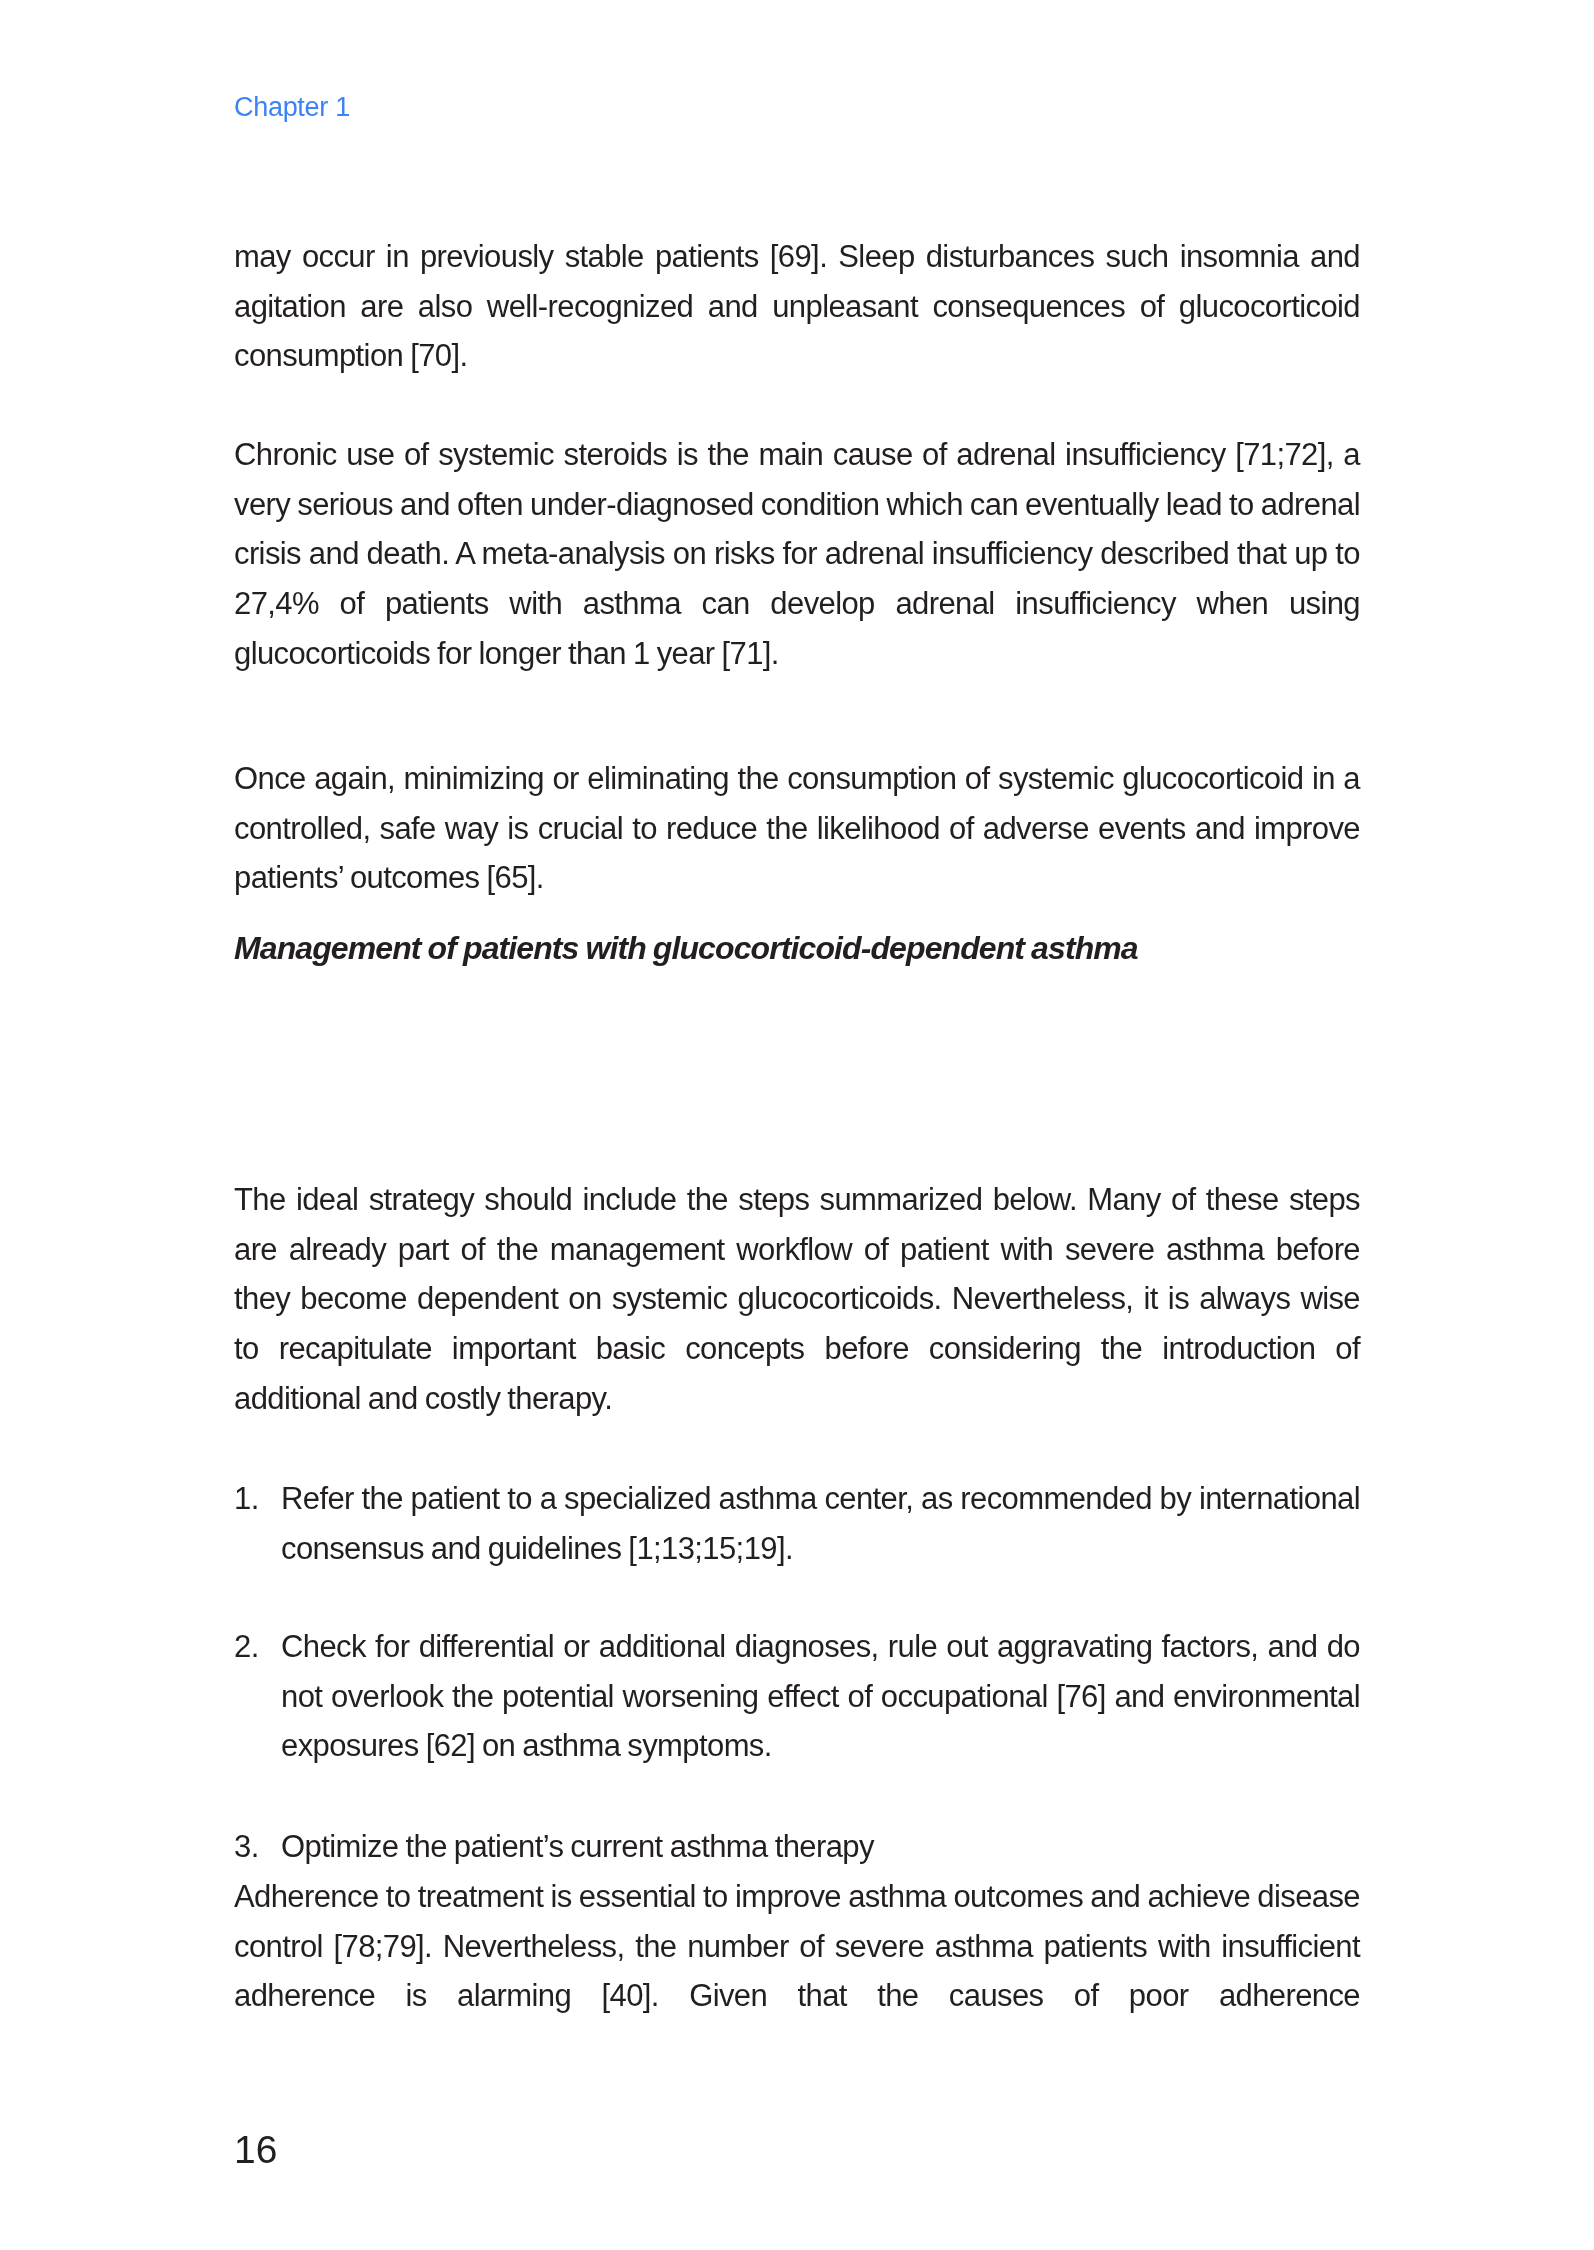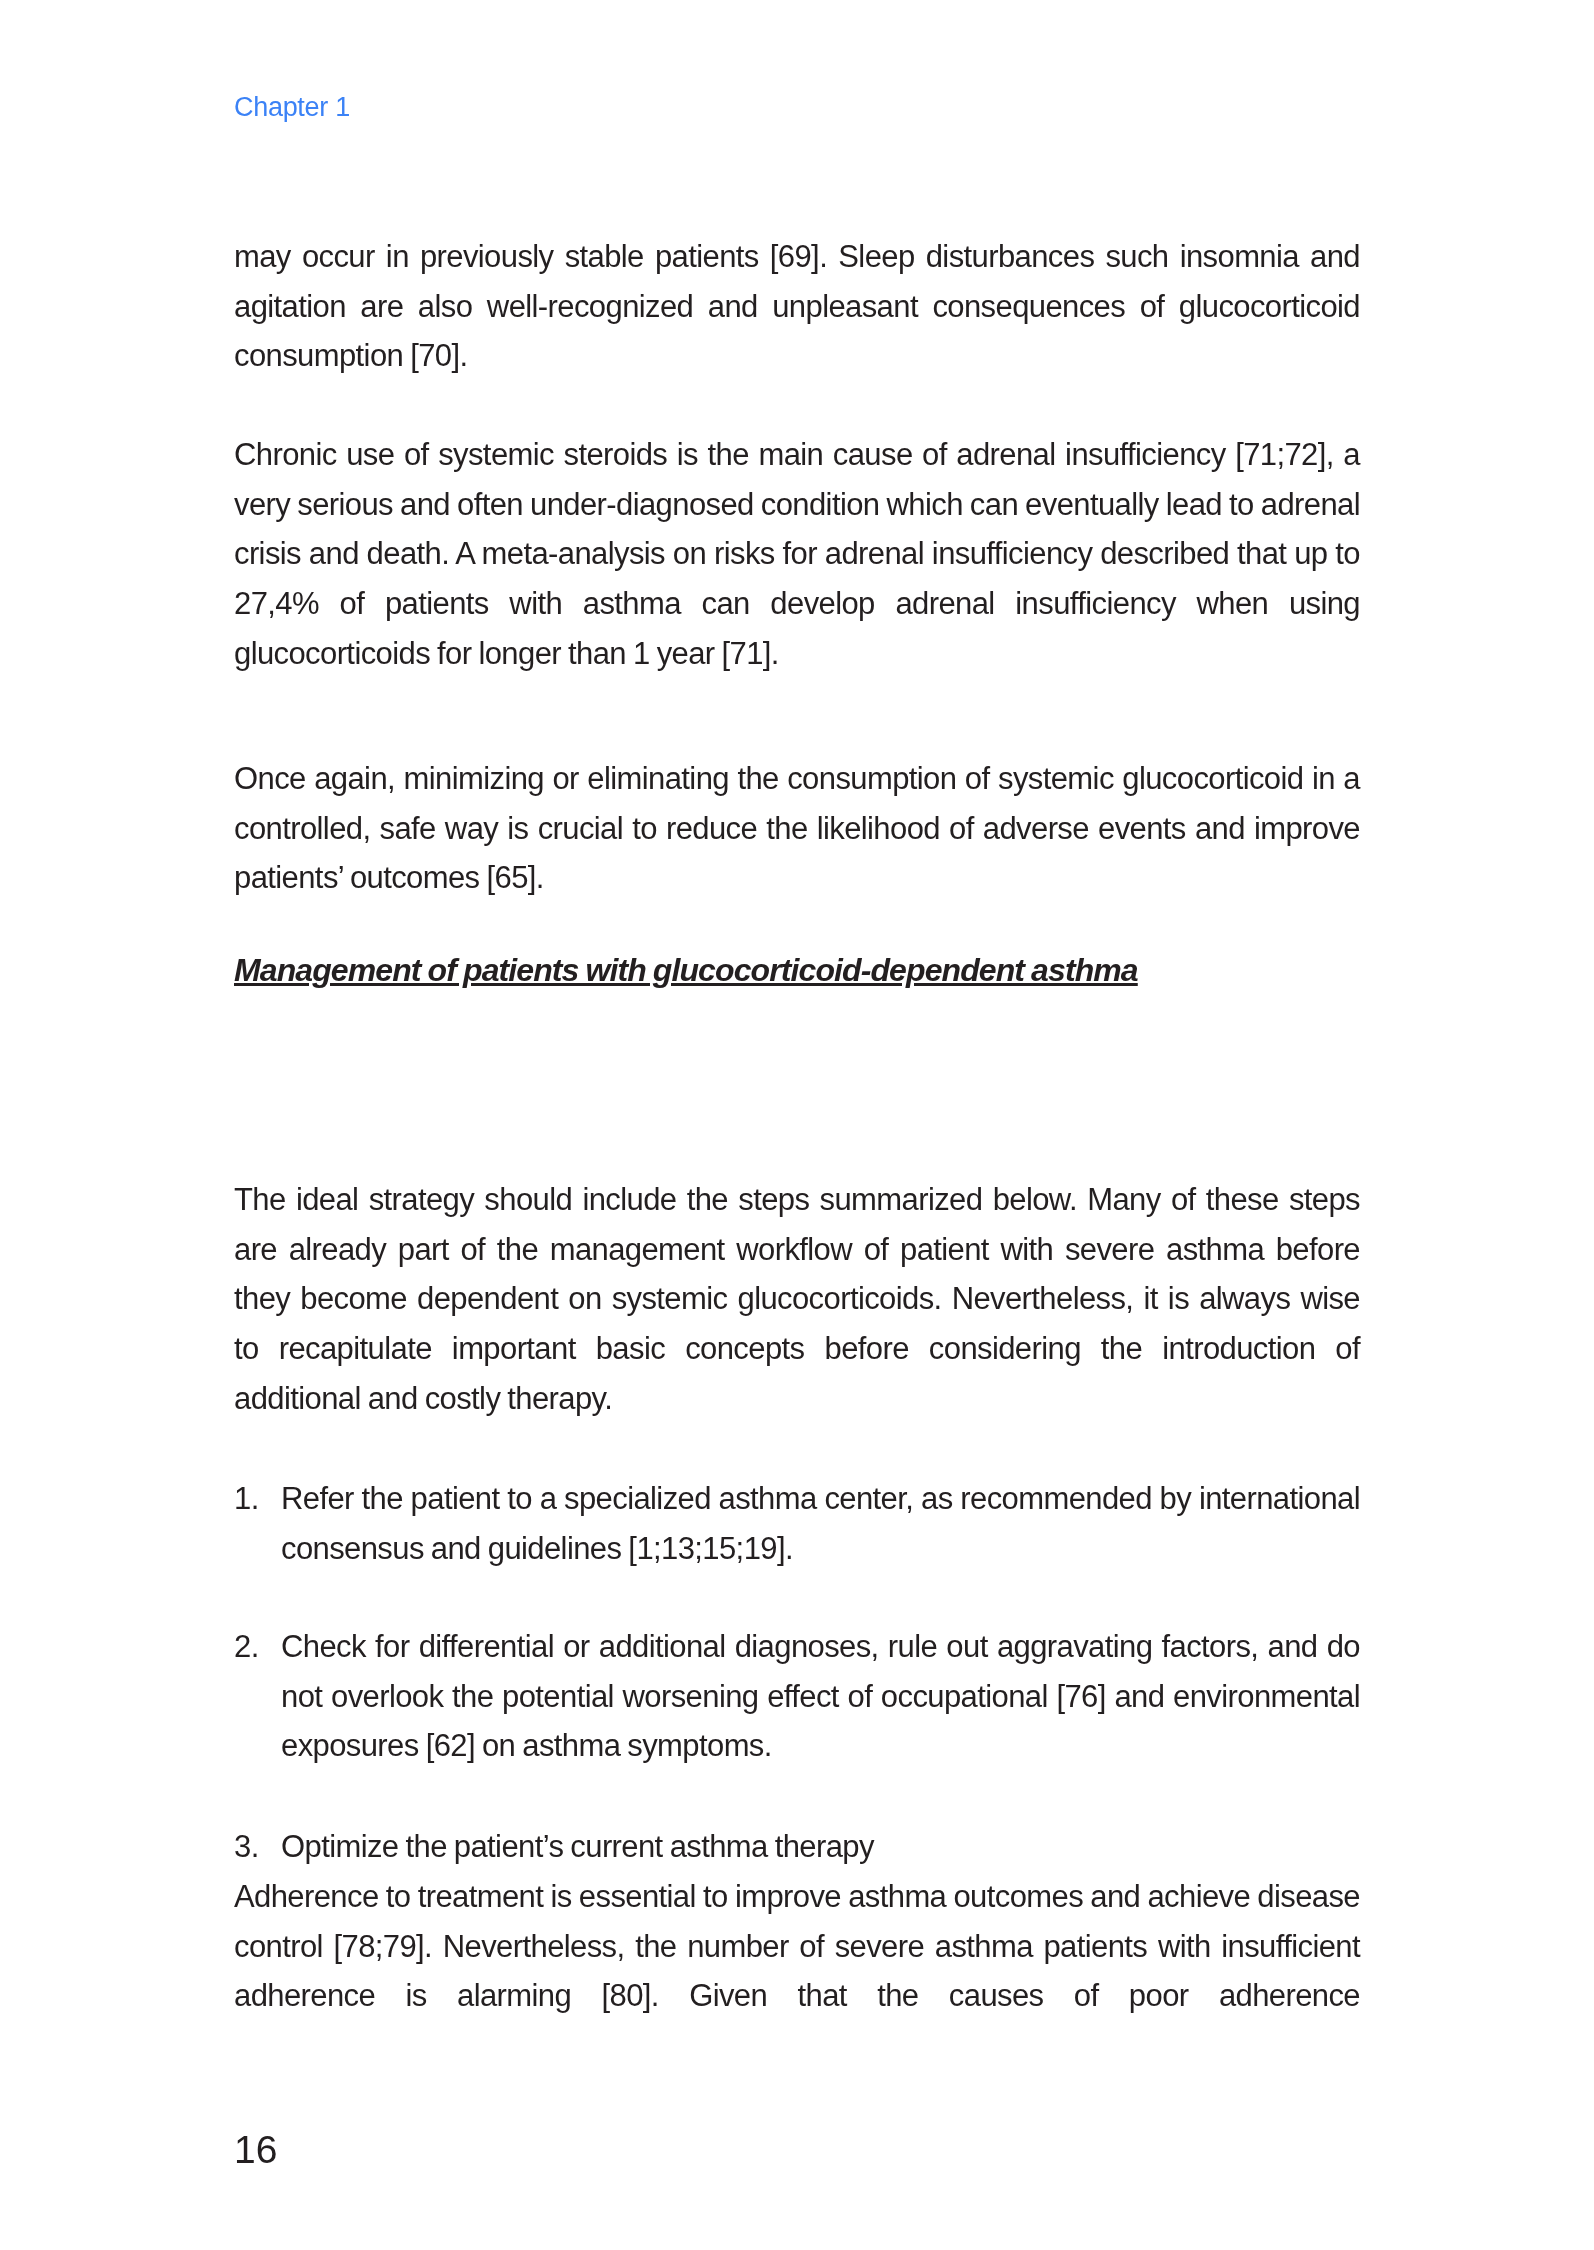--- a/index.html
+++ b/index.html
@@ -30,21 +30,21 @@
 </div>
 
 <div class="block" style="top:430px;">
   <p>Chronic use of systemic steroids is the main cause of adrenal insufficiency [71;72], a very serious and often under-diagnosed condition which can eventually lead to adrenal crisis and death. A meta-analysis on risks for adrenal insufficiency described that up to 27,4% of patients with asthma can develop adrenal insufficiency when using glucocorticoids for longer than 1 year [71].</p>
 </div>
 
 <div class="block" style="top:729px;margin-top:25px;">
   <p>Once again, minimizing or eliminating the consumption of systemic glucocorticoid in a controlled, safe way is crucial to reduce the likelihood of adverse events and improve patients’ outcomes [65].</p>
 </div>
 
-<div class="block" style="top:946px;text-decoration:underline;">
+<div class="block" style="top:924px;">
   <h2 class="heading">Management of patients with glucocorticoid-dependent asthma</h2>
 </div>
 
 <div class="block" style="top:1175px;">
   <p>The ideal strategy should include the steps summarized below. Many of these steps are already part of the management workflow of patient with severe asthma before they become dependent on systemic glucocorticoids. Nevertheless, it is always wise to recapitulate important basic concepts before considering the introduction of additional and costly therapy.</p>
 </div>
 
 <div class="list-item" style="top:1474px;">
   <span class="list-num">1.</span>
   <span class="list-text">Refer the patient to a specialized asthma center, as recommended by international consensus and guidelines [1;13;15;19].</span>
@@ -54,16 +54,16 @@
   <span class="list-num">2.</span>
   <span class="list-text">Check for differential or additional diagnoses, rule out aggravating factors, and do not overlook the potential worsening effect of occupational [76] and environmental exposures [62] on asthma symptoms.</span>
 </div>
 
 <div class="list-item" style="top:1822px;">
   <span class="list-num">3.</span>
   <span class="list-text" style="text-align:left;">Optimize the patient’s current asthma therapy</span>
 </div>
 
 <div class="block" style="top:1872px;text-align-last:justify;">
-  <p>Adherence to treatment is essential to improve asthma outcomes and achieve disease control [78;79]. Nevertheless, the number of severe asthma patients with insufficient adherence is alarming [80]. Given that the causes of poor adherence</p>
+  <p>Adherence to treatment is essential to improve asthma outcomes and achieve disease control [78;79]. Nevertheless, the number of severe asthma patients with insufficient adherence is alarming [40]. Given that the causes of poor adherence</p>
 </div>
 
 <div class="page-number">16</div>
 
 </body></html>

